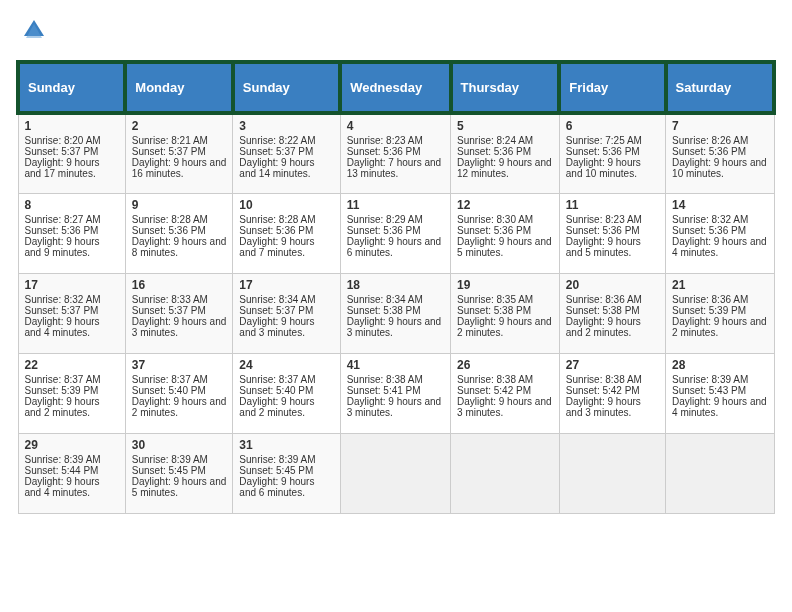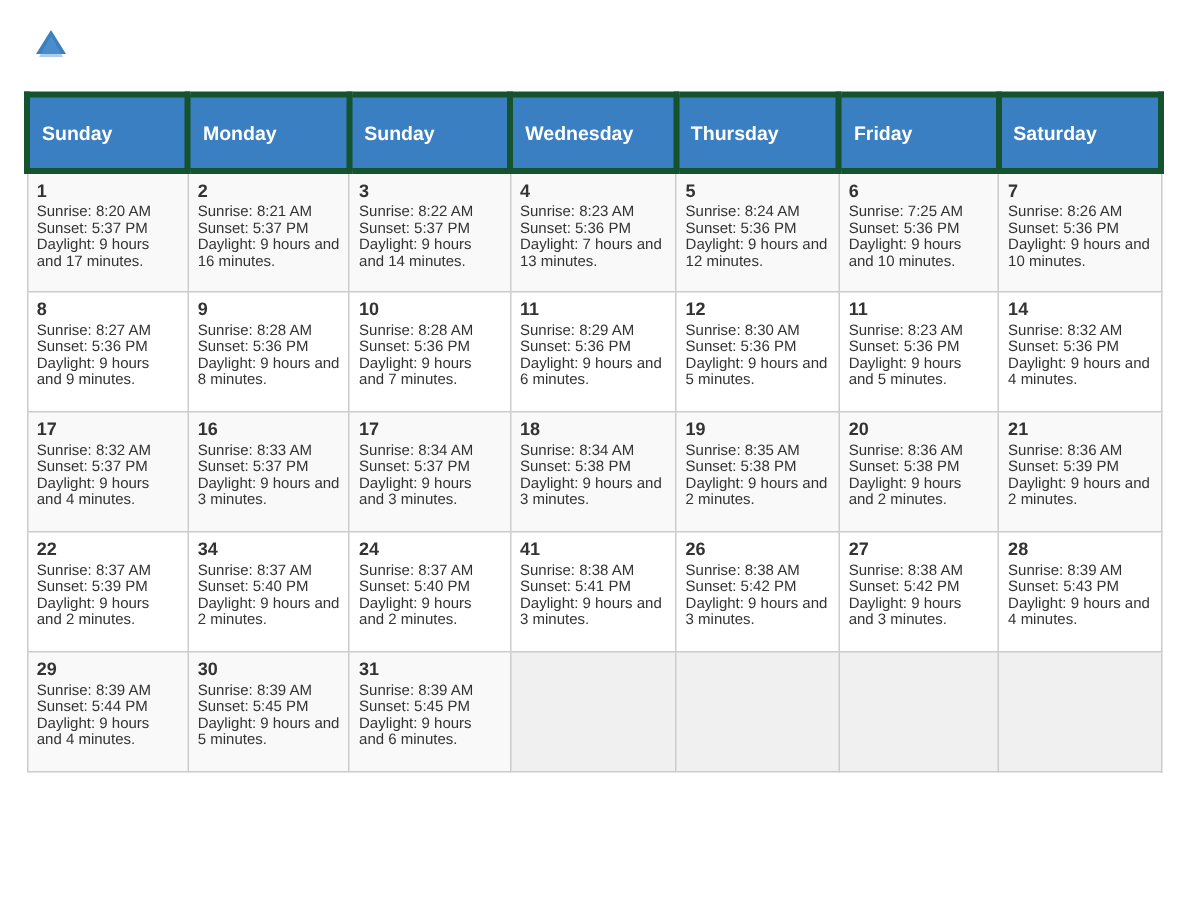--- a/index.html
+++ b/index.html
@@ -152,21 +152,21 @@
           <td><span class="day-num">17</span><span>Sunrise: 8:32 AM</span><br><span>Sunset: 5:37 PM</span><br><span>Daylight: 9 hours and 4 minutes.</span></td>
           <td><span class="day-num">16</span><span>Sunrise: 8:33 AM</span><br><span>Sunset: 5:37 PM</span><br><span>Daylight: 9 hours and 3 minutes.</span></td>
           <td><span class="day-num">17</span><span>Sunrise: 8:34 AM</span><br><span>Sunset: 5:37 PM</span><br><span>Daylight: 9 hours and 3 minutes.</span></td>
           <td><span class="day-num">18</span><span>Sunrise: 8:34 AM</span><br><span>Sunset: 5:38 PM</span><br><span>Daylight: 9 hours and 3 minutes.</span></td>
           <td><span class="day-num">19</span><span>Sunrise: 8:35 AM</span><br><span>Sunset: 5:38 PM</span><br><span>Daylight: 9 hours and 2 minutes.</span></td>
           <td><span class="day-num">20</span><span>Sunrise: 8:36 AM</span><br><span>Sunset: 5:38 PM</span><br><span>Daylight: 9 hours and 2 minutes.</span></td>
           <td><span class="day-num">21</span><span>Sunrise: 8:36 AM</span><br><span>Sunset: 5:39 PM</span><br><span>Daylight: 9 hours and 2 minutes.</span></td>
         </tr>
         <tr>
           <td><span class="day-num">22</span><span>Sunrise: 8:37 AM</span><br><span>Sunset: 5:39 PM</span><br><span>Daylight: 9 hours and 2 minutes.</span></td>
-          <td><span class="day-num">34</span><span>Sunrise: 8:37 AM</span><br><span>Sunset: 5:40 PM</span><br><span>Daylight: 9 hours and 2 minutes.</span></td>
+          <td><span class="day-num">37</span><span>Sunrise: 8:37 AM</span><br><span>Sunset: 5:40 PM</span><br><span>Daylight: 9 hours and 2 minutes.</span></td>
           <td><span class="day-num">24</span><span>Sunrise: 8:37 AM</span><br><span>Sunset: 5:40 PM</span><br><span>Daylight: 9 hours and 2 minutes.</span></td>
           <td><span class="day-num">41</span><span>Sunrise: 8:38 AM</span><br><span>Sunset: 5:41 PM</span><br><span>Daylight: 9 hours and 3 minutes.</span></td>
           <td><span class="day-num">26</span><span>Sunrise: 8:38 AM</span><br><span>Sunset: 5:42 PM</span><br><span>Daylight: 9 hours and 3 minutes.</span></td>
           <td><span class="day-num">27</span><span>Sunrise: 8:38 AM</span><br><span>Sunset: 5:42 PM</span><br><span>Daylight: 9 hours and 3 minutes.</span></td>
           <td><span class="day-num">28</span><span>Sunrise: 8:39 AM</span><br><span>Sunset: 5:43 PM</span><br><span>Daylight: 9 hours and 4 minutes.</span></td>
         </tr>
         <tr>
           <td><span class="day-num">29</span><span>Sunrise: 8:39 AM</span><br><span>Sunset: 5:44 PM</span><br><span>Daylight: 9 hours and 4 minutes.</span></td>
           <td><span class="day-num">30</span><span>Sunrise: 8:39 AM</span><br><span>Sunset: 5:45 PM</span><br><span>Daylight: 9 hours and 5 minutes.</span></td>
           <td><span class="day-num">31</span><span>Sunrise: 8:39 AM</span><br><span>Sunset: 5:45 PM</span><br><span>Daylight: 9 hours and 6 minutes.</span></td>

